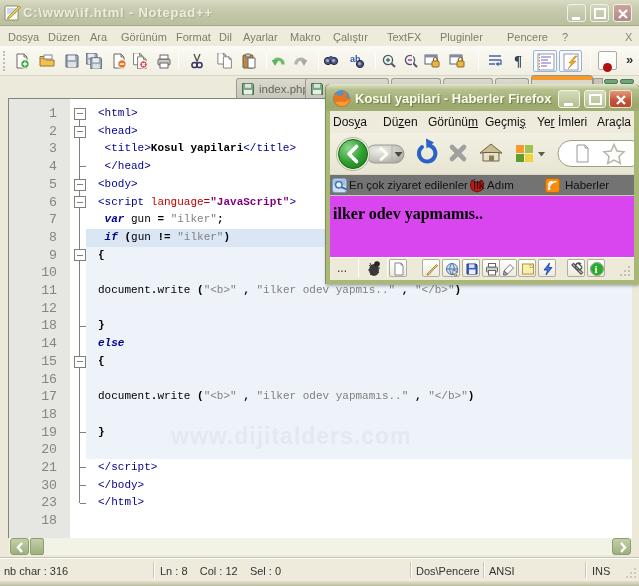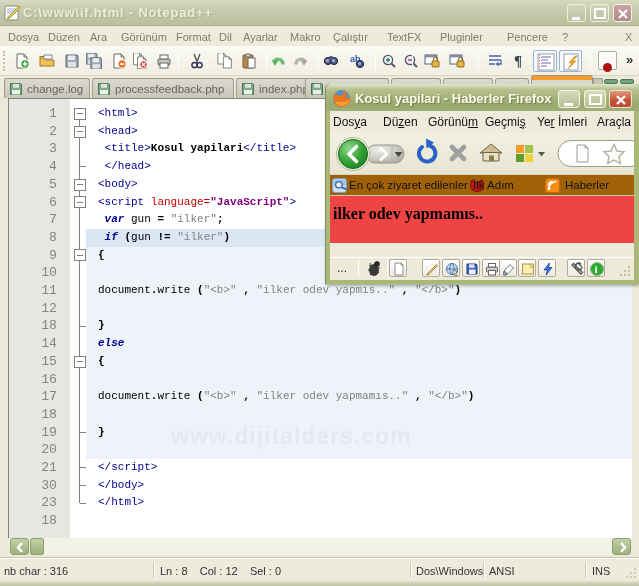--- a/index.html
+++ b/index.html
@@ -82,24 +82,24 @@
   color:#fbfceb; text-shadow:1px 1px 1px #6f7d4a; }
 #ff-min { left:232px; top:6px; width:22px; background:linear-gradient(#d6dcba,#b4bd92); border:1px solid #f2f5df; }
 #ff-max { left:258px; top:6px; width:22px; background:linear-gradient(#d6dcba,#b4bd92); border:1px solid #f2f5df; }
 #ff-close { left:283px; top:6px; width:23px; background:linear-gradient(#e39a7d,#c35236 60%,#b84a30); border:1px solid #f2e3d5; }
 #ff-body { position:absolute; left:4px; top:27px; width:304px; height:169px; background:#eeebdc; }
 #ff-menu { position:absolute; left:0; top:0; width:304px; height:22px; background:#eeebdc;
   font-size:12px; color:#111; }
 #ff-menu span { position:absolute; top:4px; }
 #ff-nav { position:absolute; left:0; top:22px; width:304px; height:42px;
   background:linear-gradient(#f2f0e3,#e8e5d3); border-bottom:1px solid #d8d5c0; }
-#ff-bmbar { position:absolute; left:0; top:64px; width:304px; height:21px; background:#a16207;
+#ff-bmbar { position:absolute; left:0; top:64px; width:304px; height:21px; background:#737373;
   font-size:11.5px; color:#111; border-bottom:1px solid #cdc9b4; }
 #ff-bmbar span { position:absolute; top:4px; }
-#ff-content { position:absolute; left:0; top:85px; width:304px; height:47px; background:#ef4444; }
+#ff-content { position:absolute; left:0; top:85px; width:304px; height:61px; background:#d946ef; }
 #ff-content .msg { position:absolute; left:3px; top:9px; font-family:"Liberation Serif", serif;
   font-weight:bold; font-size:16px; color:#000; }
 #ff-status { position:absolute; left:0; top:146px; width:304px; height:23px; background:#edead9;
   border-top:1px solid #fff; }
 .fbtn { position:absolute; top:1px; width:18px; height:18px; background:linear-gradient(#ffffff,#eceadf);
   border:1px solid #b0ad9a; border-radius:2px; }
 .fbtn svg { position:absolute; left:0px; top:0px; }
 </style>
 </head>
 <body>
@@ -290,36 +290,20 @@
     <div class="tsep" style="left:178px"></div>
     <div class="tsep" style="left:266px"></div>
     <div class="tsep" style="left:318px"></div>
     <div class="tsep" style="left:375px"></div>
     <div class="tsep" style="left:412px"></div>
     <div class="tsep" style="left:478px"></div>
     <div class="tsep" style="left:590px"></div>
   </div>
 
 <div class="abs" id="npp-tabs">
-  <div class="tab" style="left:4px; width:86px;">
-      <svg width="14" height="14" viewBox="0 0 14 14">
-        <path d="M1.5 1.5 H11.5 L12.5 2.5 V12.5 H1.5 Z" fill="#7fa886" stroke="#49704f"></path>
-        <rect x="4" y="1.8" width="6" height="4" fill="#d9e4da"></rect>
-        <rect x="3" y="8" width="8" height="4.5" fill="#e8eee8"></rect>
-      </svg>
-      <span class="tlab">change.log</span>
-    </div>
-  <div class="tab" style="left:92px; width:142px;">
-      <svg width="14" height="14" viewBox="0 0 14 14">
-        <path d="M1.5 1.5 H11.5 L12.5 2.5 V12.5 H1.5 Z" fill="#7fa886" stroke="#49704f"></path>
-        <rect x="4" y="1.8" width="6" height="4" fill="#d9e4da"></rect>
-        <rect x="3" y="8" width="8" height="4.5" fill="#e8eee8"></rect>
-      </svg>
-      <span class="tlab">processfeedback.php</span>
-    </div>
   <div class="tab" style="left:236px; width:79px;">
       <svg width="14" height="14" viewBox="0 0 14 14">
         <path d="M1.5 1.5 H11.5 L12.5 2.5 V12.5 H1.5 Z" fill="#7fa886" stroke="#49704f"></path>
         <rect x="4" y="1.8" width="6" height="4" fill="#d9e4da"></rect>
         <rect x="3" y="8" width="8" height="4.5" fill="#e8eee8"></rect>
       </svg>
       <span class="tlab">index.php</span>
     </div>
   <div class="tab" style="left:305px; width:84px;">
       <svg width="14" height="14" viewBox="0 0 14 14">
@@ -429,21 +413,21 @@
         <path d="M8 4 L12 8.5 L8 13" stroke="#fff" stroke-width="2.4" fill="none"></path>
       </svg></div>
 </div>
 
 <div class="abs" id="npp-statusline"></div>
 <div class="abs" id="npp-status">
   <span style="left:4px">nb char : 316</span>
   <div class="sgroove" style="left:153px"></div>
   <span style="left:160px">Ln : 8    Col : 12    Sel : 0</span>
   <div class="sgroove" style="left:410px"></div>
-  <span style="left:416px">Dos\Windows</span>
+  <span style="left:416px">Dos\Pencere</span>
   <div class="sgroove" style="left:483px"></div>
   <span style="left:489px">ANSI</span>
   <div class="sgroove" style="left:585px"></div>
   <span style="left:592px">INS</span>
   <svg width="12" height="12" style="position:absolute;right:2px;bottom:2px" viewBox="0 0 12 12">
       <g fill="#c2bfa8">
         <circle cx="10" cy="2" r="1"></circle>
         <circle cx="10" cy="6" r="1"></circle>
         <circle cx="10" cy="10" r="1"></circle>
         <circle cx="6" cy="6" r="1"></circle>

